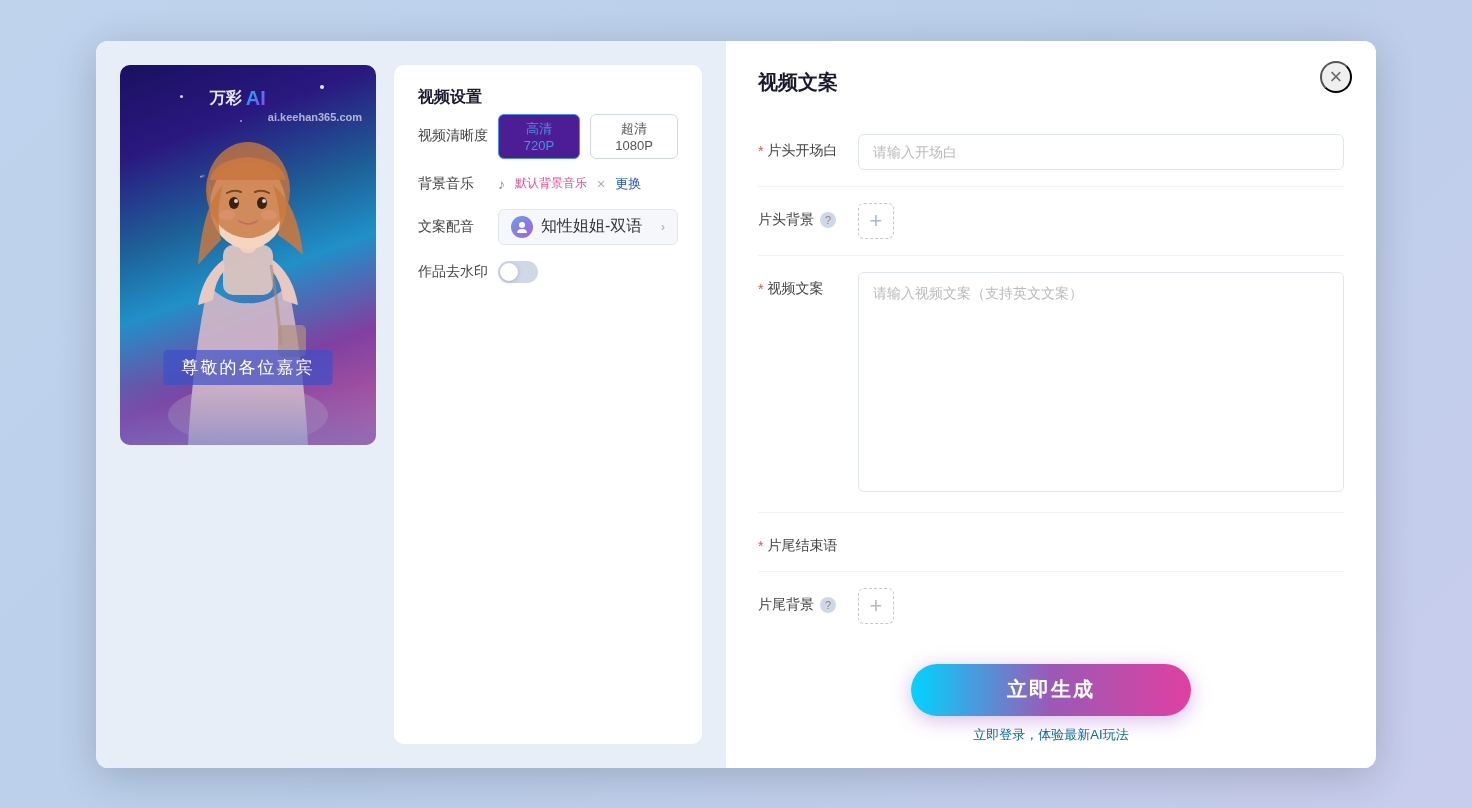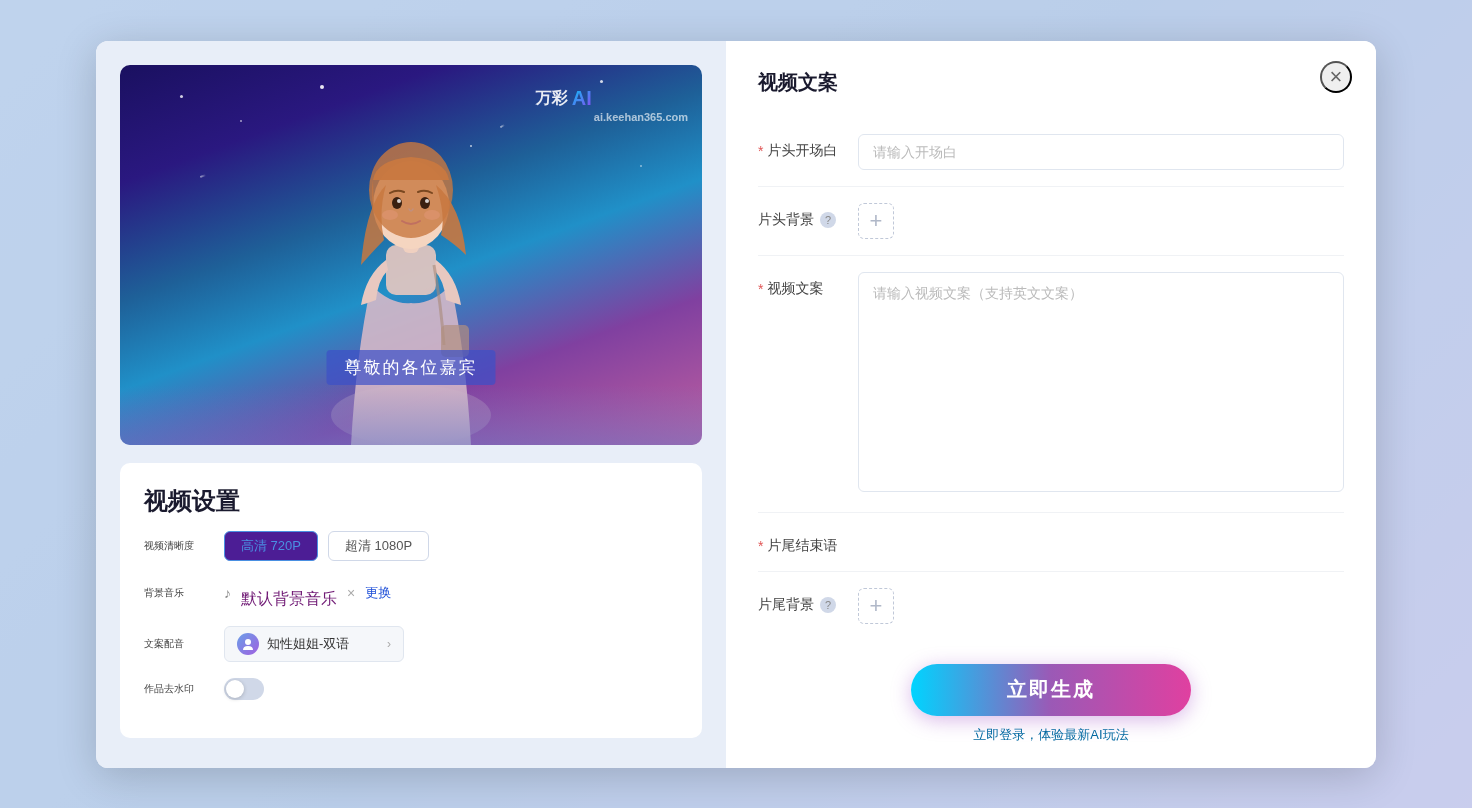--- a/index.html
+++ b/index.html
@@ -31,21 +31,21 @@
       overflow: hidden;
       box-shadow: 0 8px 40px rgba(0,0,0,0.18);
       position: relative;
     }
     
     .left-panel {
       width: 630px;
       background: #e8eef8;
       padding: 24px 24px 24px 24px;
       display: flex;
-      flex-direction: column;
+      flex-direction: row;
       gap: 18px;
     }
     .video-preview {
       width: 100%;
       height: 380px;
       border-radius: 10px;
       overflow: hidden;
       position: relative;
       background: linear-gradient(160deg, #1a1060 0%, #2a1880 20%, #1e6098 40%, #2090c8 55%, #8040a0 75%, #c060a0 100%);
     }
@@ -95,34 +95,34 @@
       height: 60px;
       background: linear-gradient(to top, rgba(100, 120, 200, 0.5), transparent);
     }
 
     .video-settings {
       background: white;
       border-radius: 10px;
       padding: 22px 24px;
     }
     .settings-title {
-      font-size: 24px;
+      font-size: 16px;
       font-weight: 700;
       color: #1a1a2e;
-      margin-bottom: 14px;
+      margin-bottom: 6px;
     }
     .settings-row {
       display: flex;
       align-items: center;
       margin-bottom: 16px;
       gap: 0;
     }
     .settings-label {
       width: 80px;
-      font-size: 10px;
+      font-size: 14px;
       color: #444;
       flex-shrink: 0;
     }
     .settings-content {
       display: flex;
       align-items: center;
       gap: 10px;
       flex: 1;
     }
     .quality-btn {
@@ -169,21 +169,21 @@
       height: 22px;
       border-radius: 50%;
       background: linear-gradient(135deg, #6a9fe8, #a060e0);
       display: flex;
       align-items: center;
       justify-content: center;
       color: white;
       font-size: 11px;
     }
     .voice-name {
-      font-size: 13px;
+      font-size: 16px;
       color: #333;
       flex: 1;
     }
     .voice-arrow {
       color: #aaa;
       font-size: 12px;
     }
     .toggle {
       width: 40px;
       height: 22px;
@@ -436,21 +436,21 @@
           <div class="settings-content">
             <button class="quality-btn active">高清 720P</button>
             <button class="quality-btn">超清 1080P</button>
           </div>
         </div>
 
         <div class="settings-row">
           <div class="settings-label">背景音乐</div>
           <div class="settings-content">
             <span class="music-icon">♪</span>
-            <span style="font-size:16px;color:#701a75;margin-top:12px;">默认背景音乐</span>
+            <span style="font-size:12px;color:#ec4899;">默认背景音乐</span>
             <span class="music-remove">×</span>
             <span class="music-change">更换</span>
           </div>
         </div>
 
         <div class="settings-row">
           <div class="settings-label">文案配音</div>
           <div class="settings-content">
             <div class="voice-selector">
               <div class="voice-avatar">

